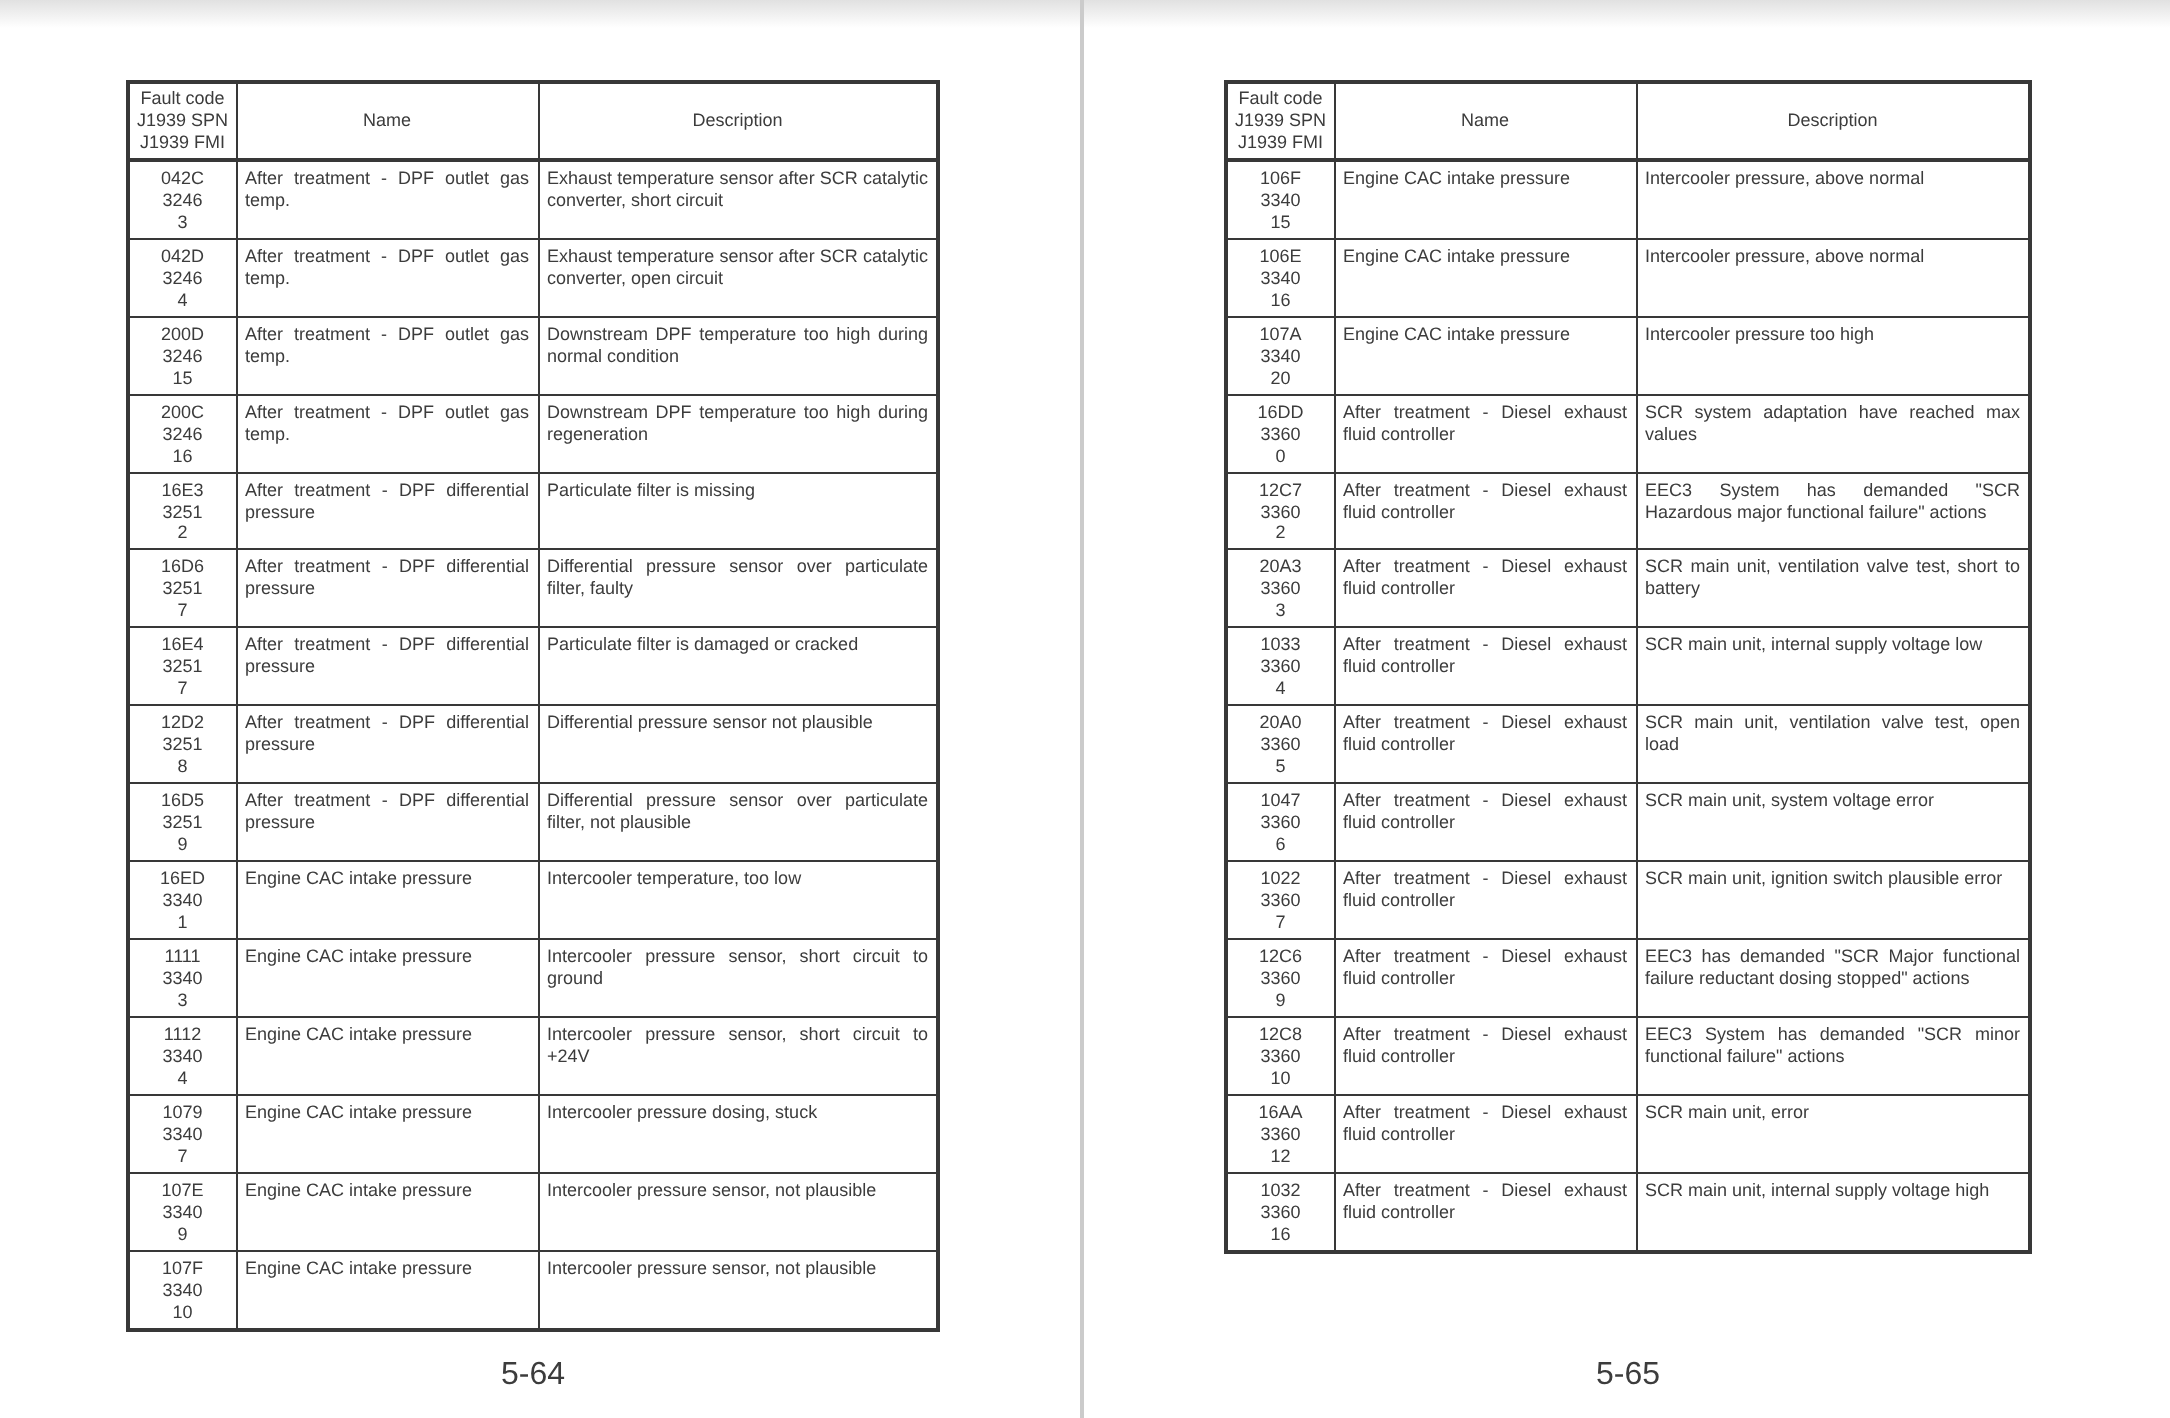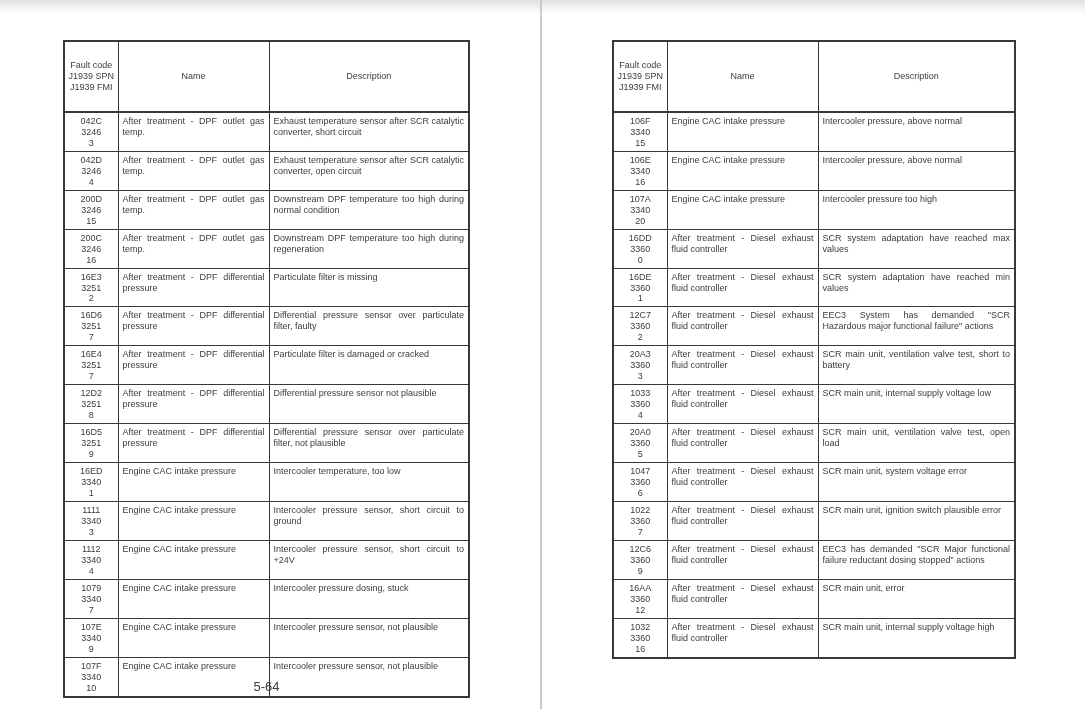--- a/index.html
+++ b/index.html
@@ -53,42 +53,42 @@
     font-size: 9px;
     line-height: 1.22;
     font-weight: normal;
     overflow: hidden;
   }
   .fault-table thead tr { height: 30px; }
   .fault-table thead th {
     border-bottom: 2px solid #383838;
     text-align: center;
     vertical-align: middle;
-    padding: 18px 1px;
+    padding: 2px 1px;
   }
   .fault-table tbody tr { height: 35.3px; }
   .fault-table tbody td {
     vertical-align: top;
     padding: 3px 4px 2px 4px;
   }
   .fault-table td.cell-code {
     text-align: center;
     padding: 3px 1px 2px 1px;
   }
   .fault-table td.cell-name,
   .fault-table td.cell-desc {
     text-align: justify;
   }
   .pagenum {
     position: absolute;
     top: 639px;
     left: 0;
     right: 0;
     text-align: center;
-    font-size: 13px;
+    font-size: 16px;
     color: #3c3c3c;
   }
 </style>
 </head>
 <body>
 
 <div class="top-shade"></div>
 <div class="gutter-divider"></div>
 
 <div class="page page-left">
@@ -301,29 +301,20 @@
           <td class="cell-code">
             <div>16DD</div>
             <div>3360</div>
             <div>0</div>
           </td>
           <td class="cell-name">After treatment - Diesel exhaust fluid controller</td>
           <td class="cell-desc">SCR system adaptation have reached max values</td>
         </tr>
         <tr>
           <td class="cell-code">
-            <div>16DE</div>
-            <div>3360</div>
-            <div>1</div>
-          </td>
-          <td class="cell-name">After treatment - Diesel exhaust fluid controller</td>
-          <td class="cell-desc">SCR system adaptation have reached min values</td>
-        </tr>
-        <tr>
-          <td class="cell-code">
             <div>12C7</div>
             <div>3360</div>
             <div>2</div>
           </td>
           <td class="cell-name">After treatment - Diesel exhaust fluid controller</td>
           <td class="cell-desc">EEC3 System has demanded "SCR Hazardous major functional failure" actions</td>
         </tr>
         <tr>
           <td class="cell-code">
             <div>20A3</div>
@@ -370,20 +361,29 @@
           <td class="cell-desc">SCR main unit, ignition switch plausible error</td>
         </tr>
         <tr>
           <td class="cell-code">
             <div>12C6</div>
             <div>3360</div>
             <div>9</div>
           </td>
           <td class="cell-name">After treatment - Diesel exhaust fluid controller</td>
           <td class="cell-desc">EEC3 has demanded "SCR Major functional failure reductant dosing stopped" actions</td>
+        </tr>
+        <tr>
+          <td class="cell-code">
+            <div>12C8</div>
+            <div>3360</div>
+            <div>10</div>
+          </td>
+          <td class="cell-name">After treatment - Diesel exhaust fluid controller</td>
+          <td class="cell-desc">EEC3 System has demanded "SCR minor functional failure" actions</td>
         </tr>
         <tr>
           <td class="cell-code">
             <div>16AA</div>
             <div>3360</div>
             <div>12</div>
           </td>
           <td class="cell-name">After treatment - Diesel exhaust fluid controller</td>
           <td class="cell-desc">SCR main unit, error</td>
         </tr>
@@ -392,13 +392,14 @@
             <div>1032</div>
             <div>3360</div>
             <div>16</div>
           </td>
           <td class="cell-name">After treatment - Diesel exhaust fluid controller</td>
           <td class="cell-desc">SCR main unit, internal supply voltage high</td>
         </tr>
       </tbody>
   </table>
 
+  <div class="pagenum">5-65</div>
 </div>
 
 </body></html>

